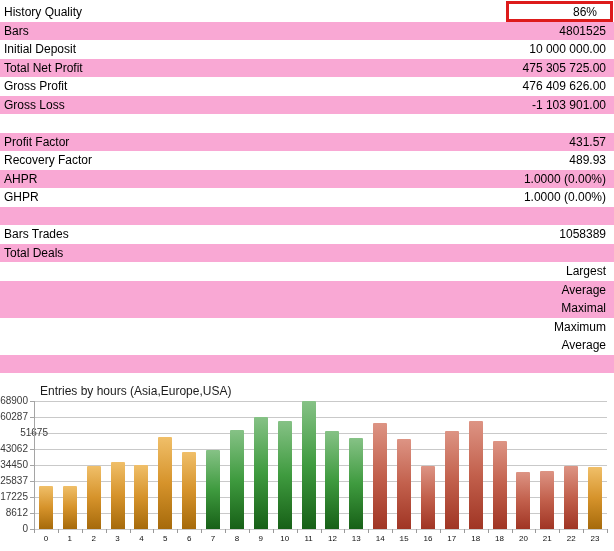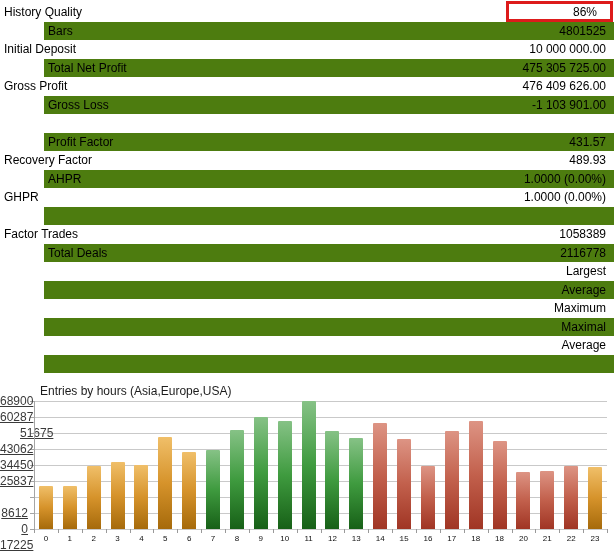--- a/index.html
+++ b/index.html
@@ -12,21 +12,21 @@
   }
   
   #report{
     position:absolute;left:0;top:3px;width:614px;
   }
   .row{
     height:18.5px;
     display:flex;align-items:center;justify-content:space-between;
     font-size:12px;color:#000;
   }
-  .row.shaded{background:#4d7c0f;margin-left:44px;}
+  .row.shaded{background:#f9a8d4;}
   .row .lbl{padding-left:4px;white-space:pre;}
   .row .val{padding-right:8px;white-space:pre;text-align:right;flex:1;}
   .row.hl .val{padding-right:17px;}
   #hl-box{
     position:absolute;left:506px;top:1px;width:107px;height:21px;
     border:3px solid #dd1b1b;
     box-sizing:border-box;
     pointer-events:none;
   }
   
@@ -38,21 +38,21 @@
     font-size:12px;color:#1c1c1c;
   }
   .gridline{
     position:absolute;height:1px;background:#c9c9c9;
   }
   .ytick{
     position:absolute;height:1px;background:#a5a5a5;
   }
   .ylabel{
     position:absolute;left:0;width:28px;text-align:right;
-    font-size:12px;color:#3a3a3a;line-height:10px;text-decoration:underline;
+    font-size:10px;color:#3a3a3a;line-height:10px;
   }
   .yaxis{
     position:absolute;width:1px;background:#a5a5a5;
   }
   .bar{
     position:absolute;border-radius:1px 1px 0 0;
   }
   .xlabel{
     position:absolute;text-align:center;
     font-size:8px;color:#111;line-height:10px;
@@ -107,42 +107,41 @@
     </div>
     <div class="row">
       <span class="lbl">GHPR</span>
       <span class="val">1.0000 (0.00%)</span>
     </div>
     <div class="row shaded">
       <span class="lbl"></span>
       <span class="val"></span>
     </div>
     <div class="row">
-      <span class="lbl">Factor Trades</span>
+      <span class="lbl">Bars Trades</span>
       <span class="val">1058389</span>
     </div>
     <div class="row shaded">
       <span class="lbl">Total Deals</span>
-      <span class="val">2116778</span>
     </div>
     <div class="row">
       <span class="lbl"></span>
       <span class="val">Largest</span>
     </div>
     <div class="row shaded">
       <span class="lbl"></span>
       <span class="val">Average</span>
     </div>
+    <div class="row shaded">
+      <span class="lbl"></span>
+      <span class="val">Maximal</span>
+    </div>
     <div class="row">
       <span class="lbl"></span>
       <span class="val">Maximum</span>
-    </div>
-    <div class="row shaded">
-      <span class="lbl"></span>
-      <span class="val">Maximal</span>
     </div>
     <div class="row">
       <span class="lbl"></span>
       <span class="val">Average</span>
     </div>
     <div class="row shaded">
       <span class="lbl"></span>
       <span class="val"></span>
     </div>
   </div>
@@ -153,21 +152,21 @@
   <div id="chart-title">Entries by hours (Asia,Europe,USA)</div>
   <div id="plot">
       <div class="gridline" style="left: 34px; width: 573px; top: 149px;"></div>
       <div class="ytick" style="left: 30px; width: 4px; top: 149px;"></div>
       <div class="ylabel" style="top: 144px;">0</div>
       <div class="gridline" style="left: 34px; width: 573px; top: 133.001px;"></div>
       <div class="ytick" style="left: 30px; width: 4px; top: 133.001px;"></div>
       <div class="ylabel" style="top: 128.001px;">8612</div>
       <div class="gridline" style="left: 34px; width: 573px; top: 117px;"></div>
       <div class="ytick" style="left: 30px; width: 4px; top: 117px;"></div>
-      <div class="ylabel" style="top: 112px; margin-top: 48px;">17225</div>
+      <div class="ylabel" style="top: 112px;">17225</div>
       <div class="gridline" style="left: 34px; width: 573px; top: 101.001px;"></div>
       <div class="ytick" style="left: 30px; width: 4px; top: 101.001px;"></div>
       <div class="ylabel" style="top: 96.0009px;">25837</div>
       <div class="gridline" style="left: 34px; width: 573px; top: 85px;"></div>
       <div class="ytick" style="left: 30px; width: 4px; top: 85px;"></div>
       <div class="ylabel" style="top: 80px;">34450</div>
       <div class="gridline" style="left: 34px; width: 573px; top: 69.0009px;"></div>
       <div class="ytick" style="left: 30px; width: 4px; top: 69.0009px;"></div>
       <div class="ylabel" style="top: 64.0009px;">43062</div>
       <div class="gridline" style="left: 34px; width: 573px; top: 53px;"></div>

